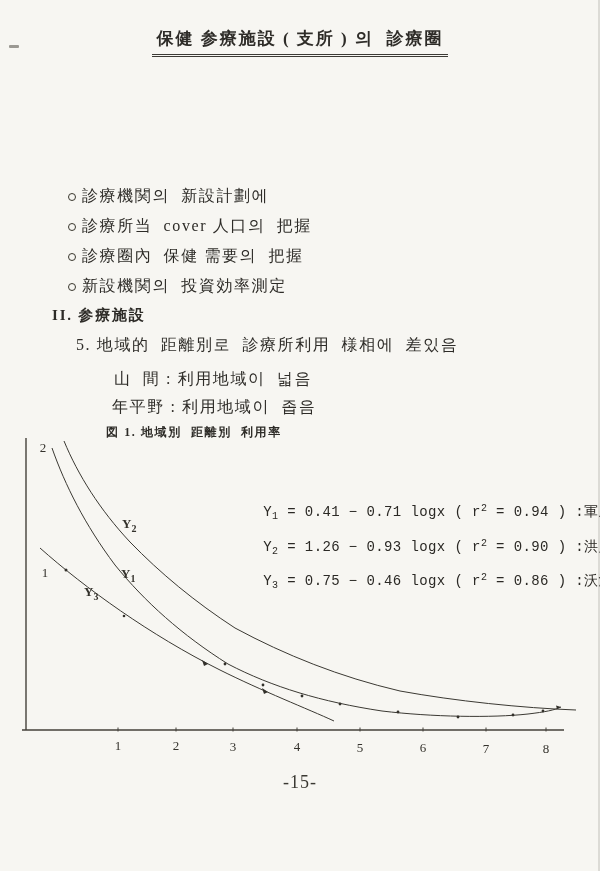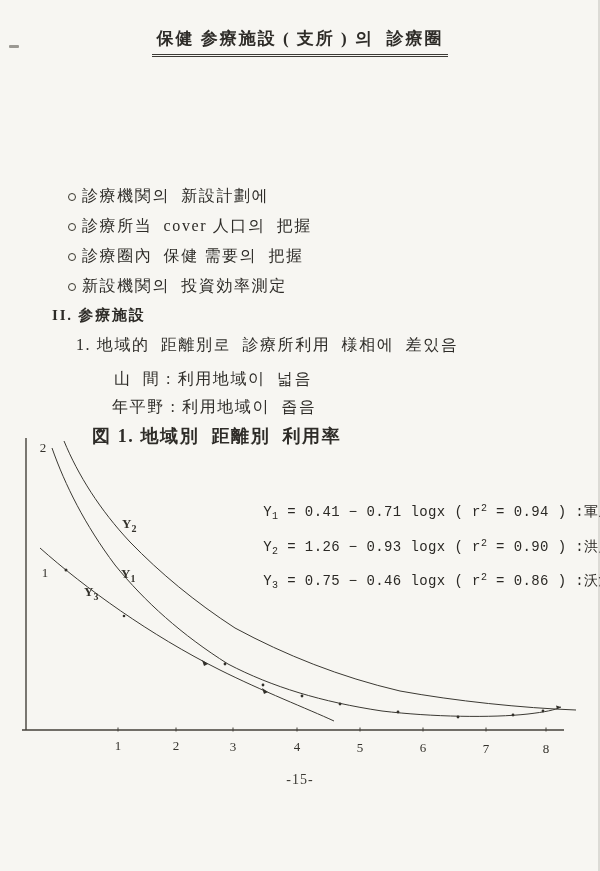--- a/index.html
+++ b/index.html
@@ -27,31 +27,31 @@
   }
   .line{position:absolute;font-size:16px;letter-spacing:1.6px;white-space:pre;}
   .sec-heading{font-size:15px;font-weight:bold;letter-spacing:1.8px;}
   .bullet-row{display:flex;align-items:center;}
   .ring{
     display:inline-block;width:6px;height:6px;border:1px solid #3a382f;
     border-radius:50%;margin-right:6px;flex:0 0 auto;
   }
   .chart{position:absolute;left:0;top:430px;width:600px;height:330px;}
   .chart svg{position:absolute;left:0;top:0;}
-  .caption{position:absolute;left:92px;top:424px;font-size:18px;font-weight:bold;letter-spacing:1.6px;white-space:pre;}
+  .caption{position:absolute;left:106px;top:424px;font-size:12px;font-weight:bold;letter-spacing:1.6px;white-space:pre;}
   .eq{
     position:absolute;left:228px;
     font-family:"Liberation Mono","DejaVu Sans Mono",monospace;
     font-size:14px;letter-spacing:.4px;white-space:pre;color:#2b2925;
   }
   .eq sub{font-size:10px;vertical-align:-3px;}
   .eq sup{font-size:10px;vertical-align:5px;}
   .page-num{
     position:absolute;left:0;right:0;top:772px;text-align:center;
-    font-size:14px;letter-spacing:1px;color:#3a3832;
+    font-size:18px;letter-spacing:1px;color:#3a3832;
   }
   .axis-text{font-family:"Liberation Serif","DejaVu Serif",serif;font-size:13px;fill:#34322c;}
   .curve-label{font-family:"Liberation Serif","DejaVu Serif",serif;font-size:13px;fill:#34322c;font-weight:bold;}
 </style>
 </head>
 <body>
 
 <div class="page">
 
   <div class="smudge"></div>
@@ -74,21 +74,21 @@
     <span class="ring"></span>
     <span>新設機関의  投資効率測定</span>
   </div>
   <div class="line bullet-row" style="left:68px;top:246px">
     <span class="ring"></span>
     <span>診療圈內  保健 需要의  把握</span>
   </div>
 
   <div class="line sec-heading" style="left:52px;top:306px">II. 参療施設</div>
 
-  <div class="line" style="left:76px;top:335px">1. 地域的  距離別로  診療所利用  様相에  差있음</div>
+  <div class="line" style="left:76px;top:335px">5. 地域的  距離別로  診療所利用  様相에  差있음</div>
 
   <div class="line" style="left:112px;top:397px">年平野 : 利用地域이  좁음</div>
 
   <div class="line" style="left:114px;top:369px">山  間 : 利用地域이  넓음</div>
 
   <div class="caption">図 1. 地域別  距離別  利用率</div>
 
   <div class="chart">
     <svg width="600" height="330" viewBox="0 0 600 330">
 

